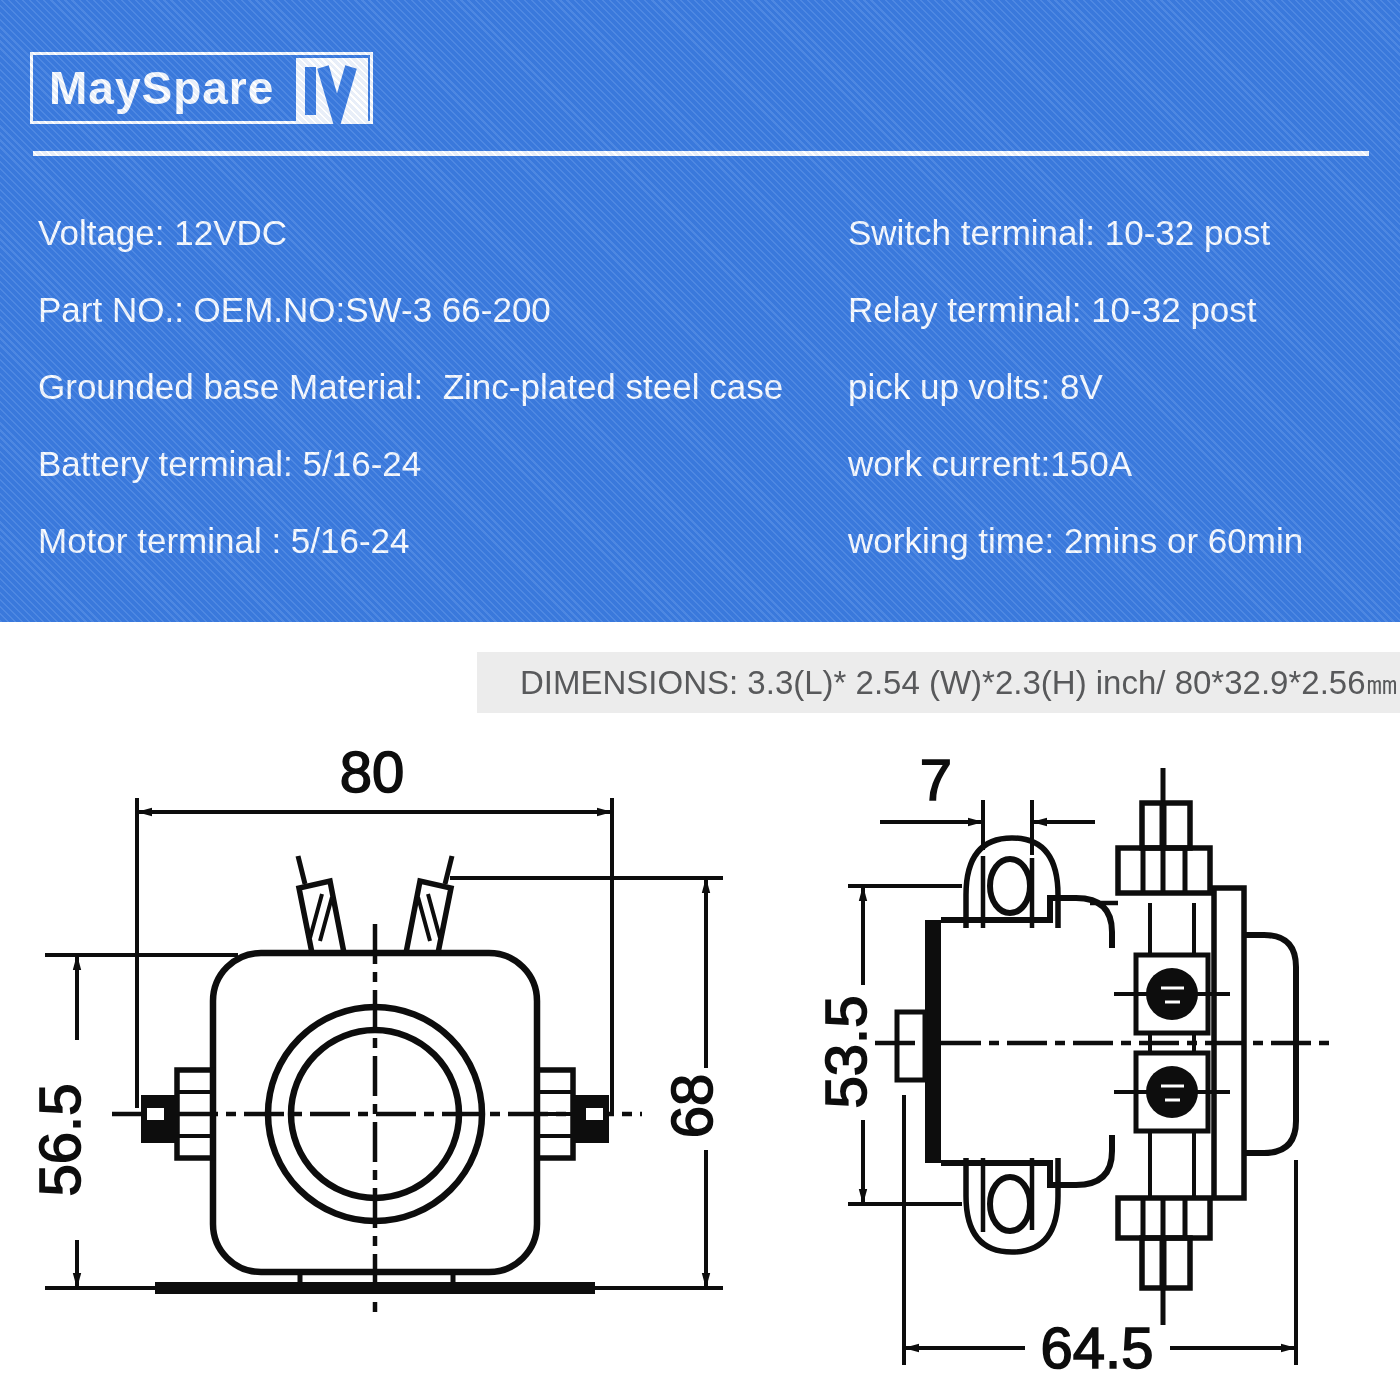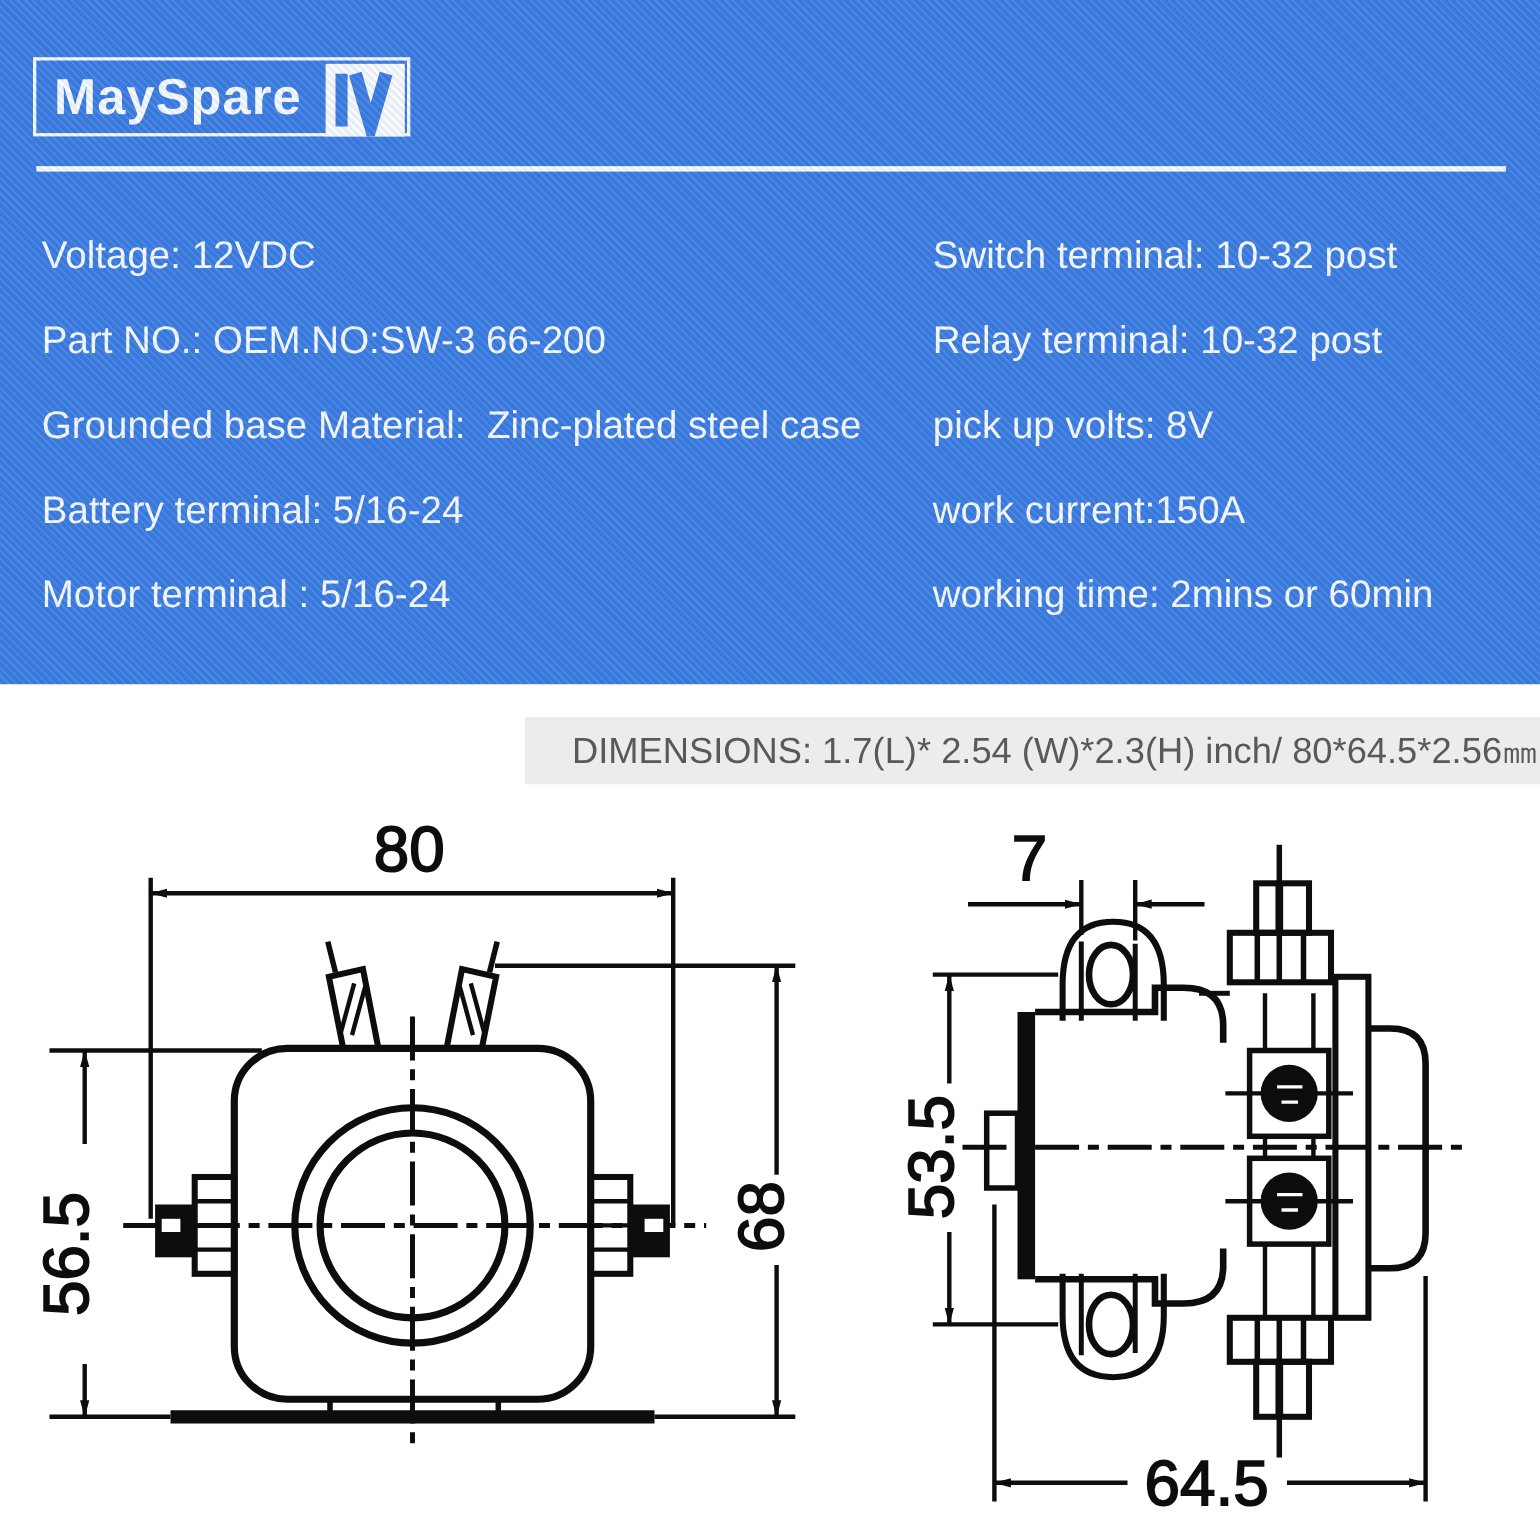--- a/index.html
+++ b/index.html
@@ -80,21 +80,21 @@
     <div class="spec-row">Switch terminal: 10-32 post</div>
     <div class="spec-row">Relay terminal: 10-32 post</div>
     <div class="spec-row">pick up volts: 8V</div>
     <div class="spec-row">work current:150A</div>
     <div class="spec-row">working time: 2mins or 60min</div>
   </div>
 
   <div class="stripes"></div>
 </div>
 
-<div class="note-strip">DIMENSIONS: 1.7(L)* 2.54 (W)*2.3(H) inch/ 80*64.5*2.56㎜</div>
+<div class="note-strip">DIMENSIONS: 3.3(L)* 2.54 (W)*2.3(H) inch/ 80*32.9*2.56㎜</div>
 
 <div class="drawings">
 <svg width="1400" height="670" viewBox="0 730 1400 670">
   <defs>
     <marker id="arw" viewBox="0 -5 16 10" refX="15" refY="0" markerWidth="16" markerHeight="10" orient="auto-start-reverse" markerUnits="userSpaceOnUse">
       <path d="M0,-4.2 L15.5,0 L0,4.2 Z" fill="#0d0d0d"></path>
     </marker>
   </defs>
 
   <g>

